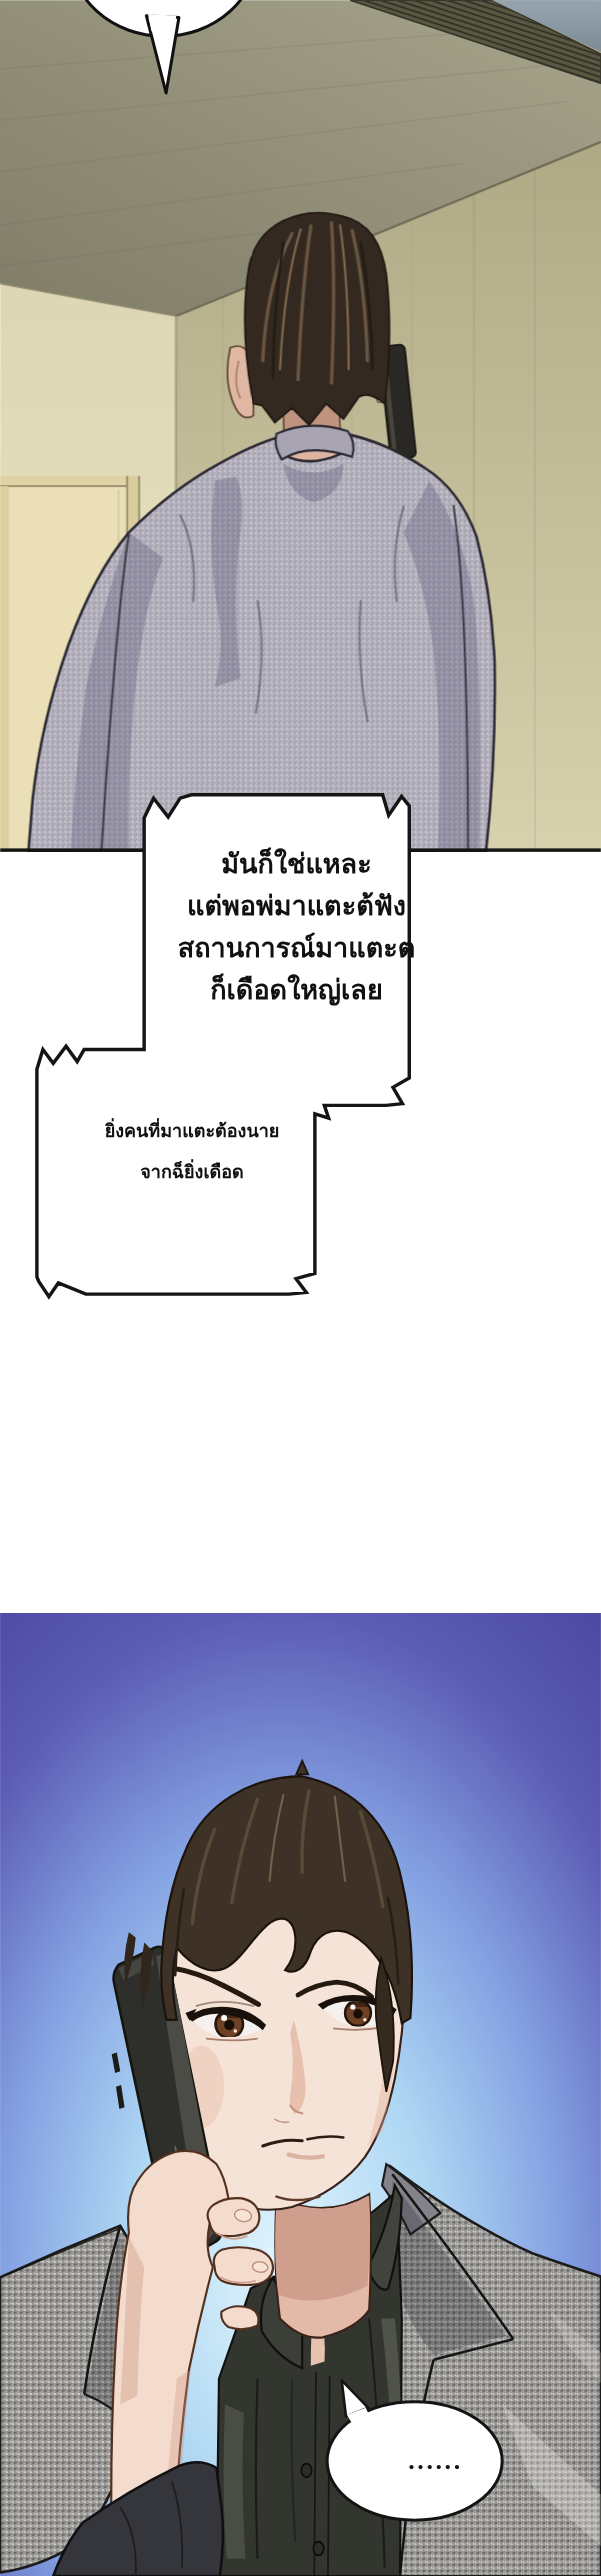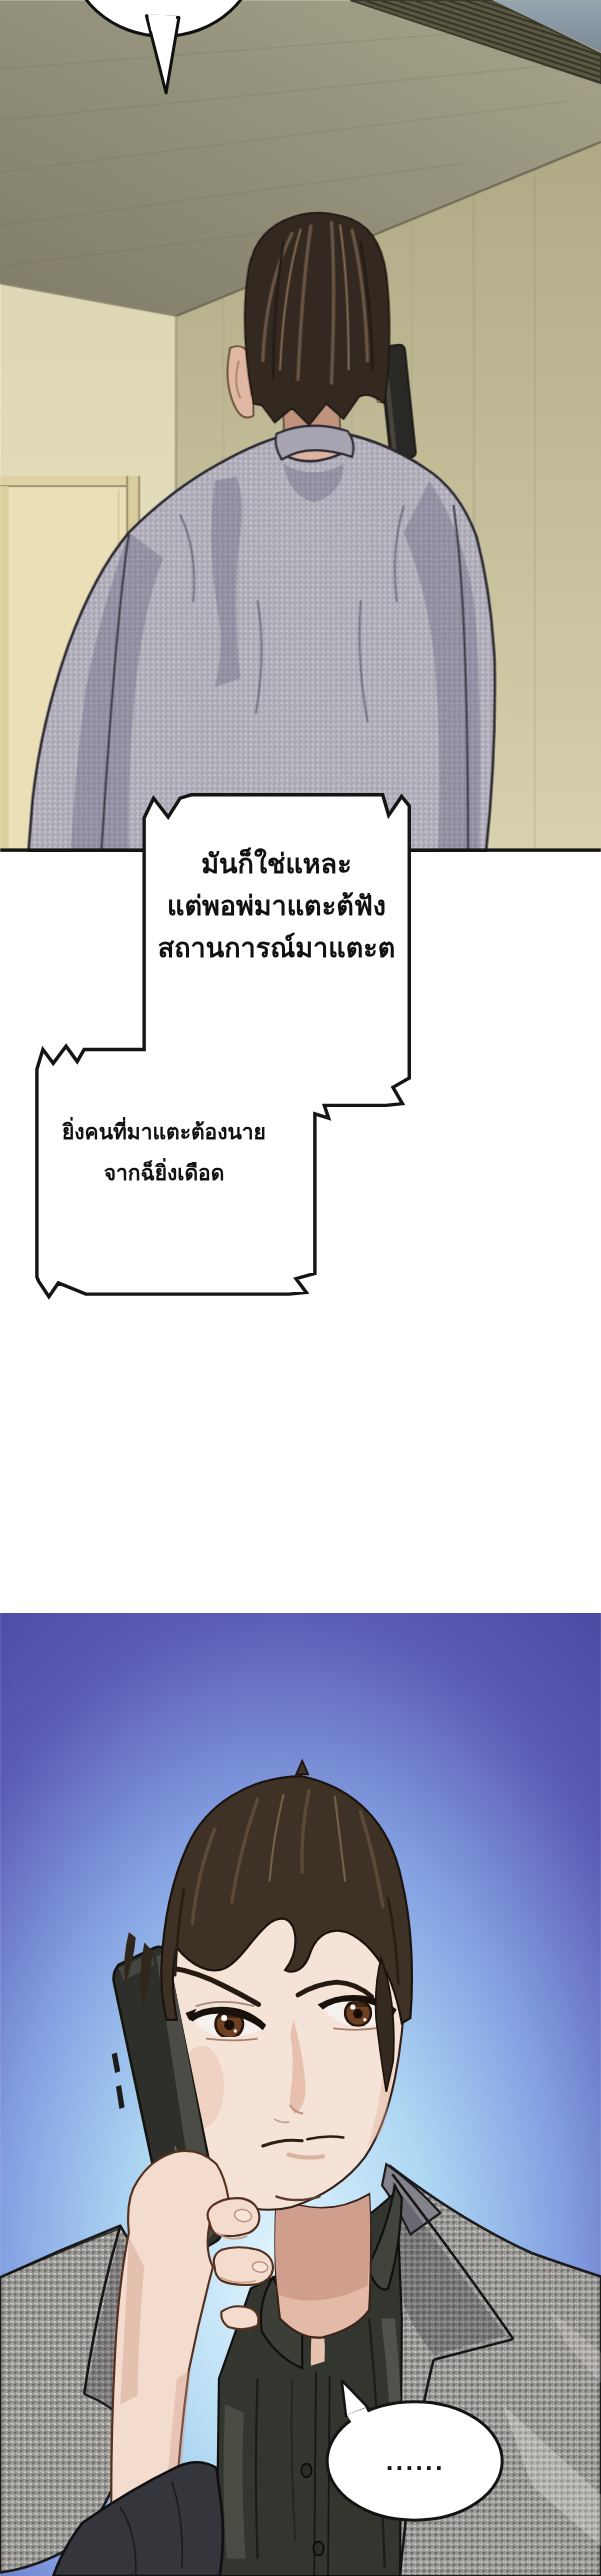--- a/index.html
+++ b/index.html
@@ -5,24 +5,24 @@
   html,body{margin:0;padding:0;background:#ffffff;}
   .page{
     position:relative;width:601px;height:2576px;margin:0 auto;
     background:#ffffff;overflow:hidden;
     font-family:"DejaVu Sans",sans-serif;
   }
   .panel{position:absolute;left:0;}
   .abs{position:absolute;}
   .bubble-text{
     position:absolute;text-align:center;color:#111111;
-    font-weight:600;font-family:Liberation Sans, sans-serif;
+    font-weight:600;font-family:Liberation Serif, serif;margin-left:20px;
   }
   .bubble-text.b1{left:144px;top:843px;width:265px;font-size:27px;line-height:42px;}
-  .bubble-text.b2{left:39px;top:1111px;width:250px;font-size:21px;line-height:41px;}
+  .bubble-text.b2{left:47px;top:1111px;width:250px;font-size:18px;line-height:41px;}
   .bubble-text.dots{left:359px;top:2442px;width:113px;font-size:26px;line-height:38px;
     font-weight:bold;letter-spacing:2.6px;color:#141414;}
   svg{display:block;}
 </style>
 </head>
 <body>
 
 <div class="page">
 
   <div class="panel" style="top:0;">
@@ -346,20 +346,21 @@
              L458,1266 L469,1285 L450,1287 L378,1287 L383,1302 L367,1297 L367,1483
              L345,1489 L357,1505 L337,1507 L100,1507 L68,1494 L57,1510 L45,1492
              L43,1487 L43,1245 L50,1222 L62,1238 L77,1218 L90,1236 L98,1222
              L168,1222 L168,952 L179,929 L196,951 L210,929 Z" fill="#ffffff" stroke="#151515" stroke-width="4" stroke-linejoin="miter"></path>
   </svg>
 
   <div class="bubble-text b1">
     <div>มันก็ใช่แหละ</div>
     <div>แต่พอพ่มาแตะต้ฟัง</div>
     <div>สถานการณ์มาแตะต</div>
+    <div>ก็เดือดใหญ่เลย</div>
   </div>
 
   <div class="bubble-text b2">
     <div>ยิ่งคนที่มาแตะต้องนาย</div>
     <div>จากฉ็ยิ่งเดือด</div>
   </div>
 
   <div class="bubble-text dots">......</div>
 
 </div>

